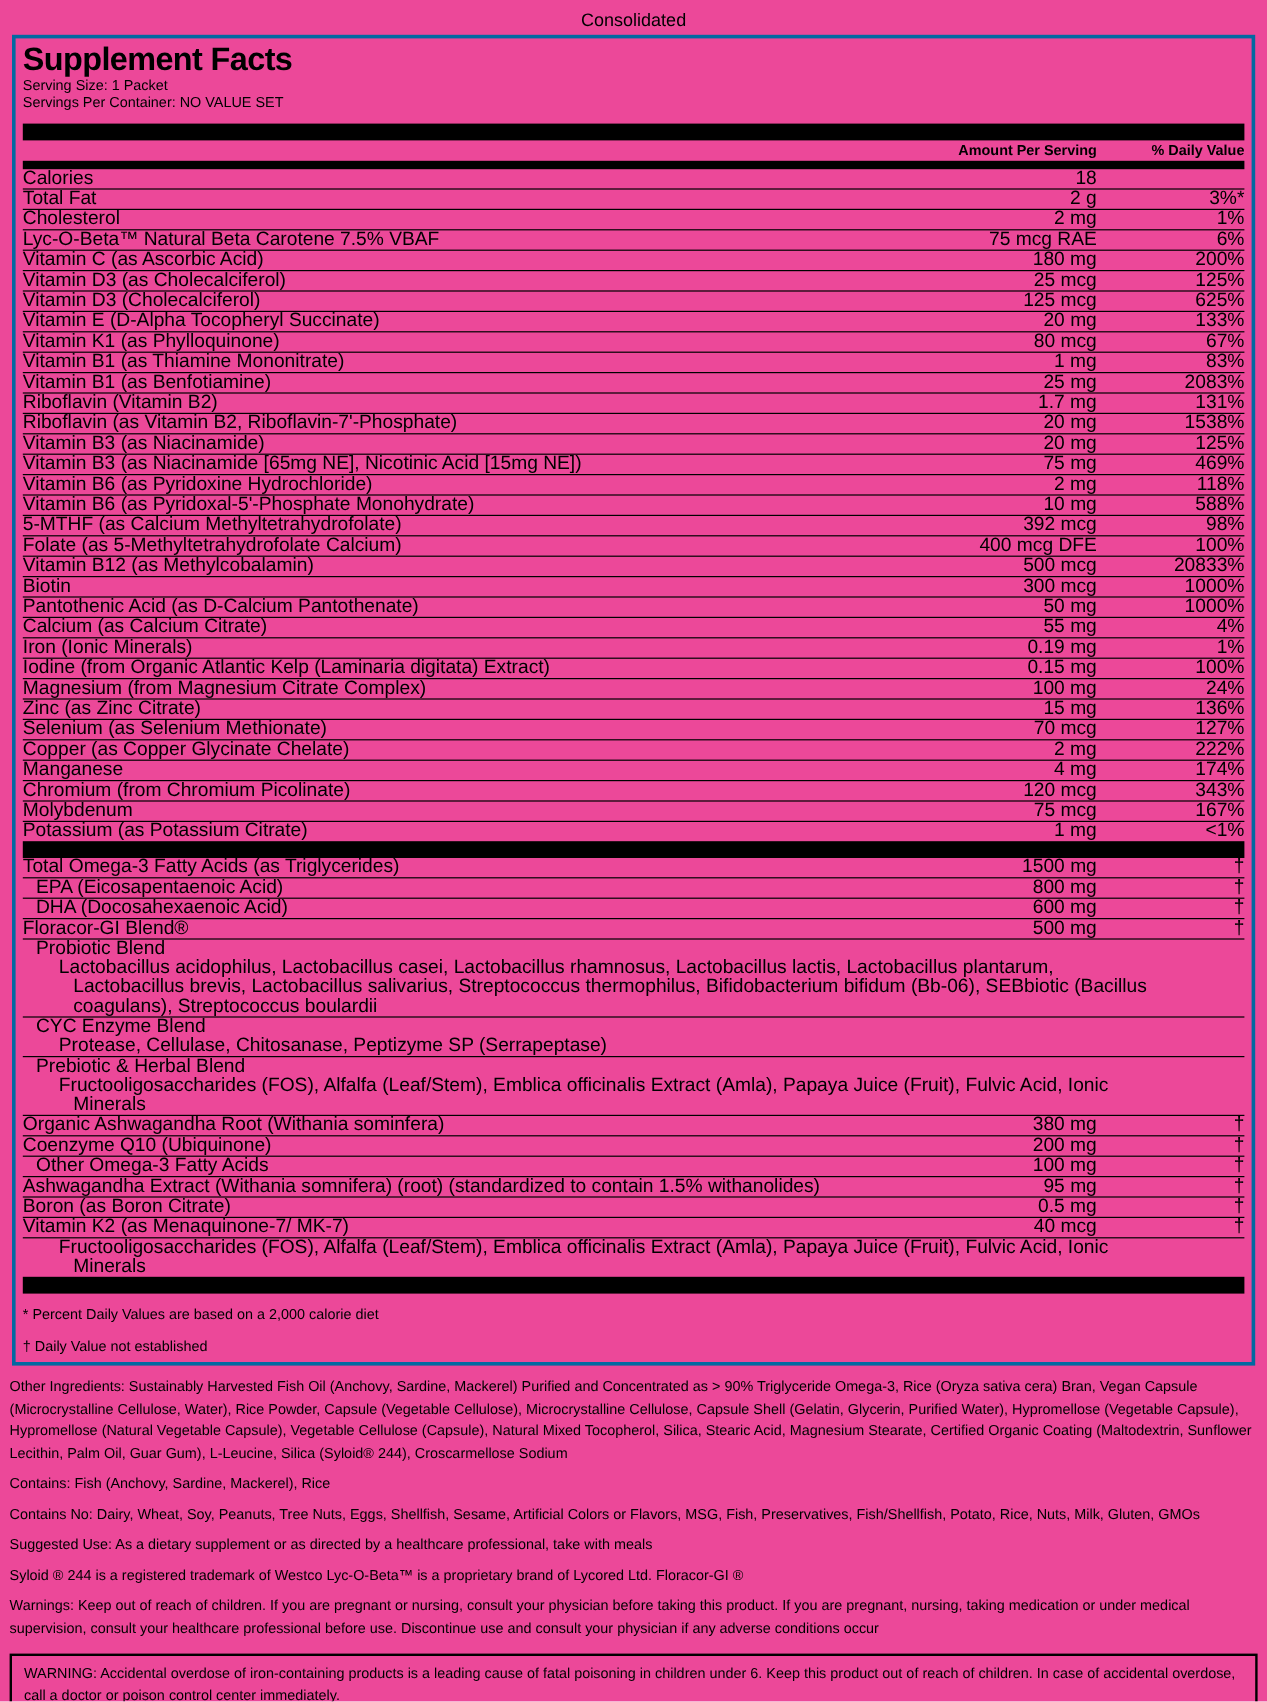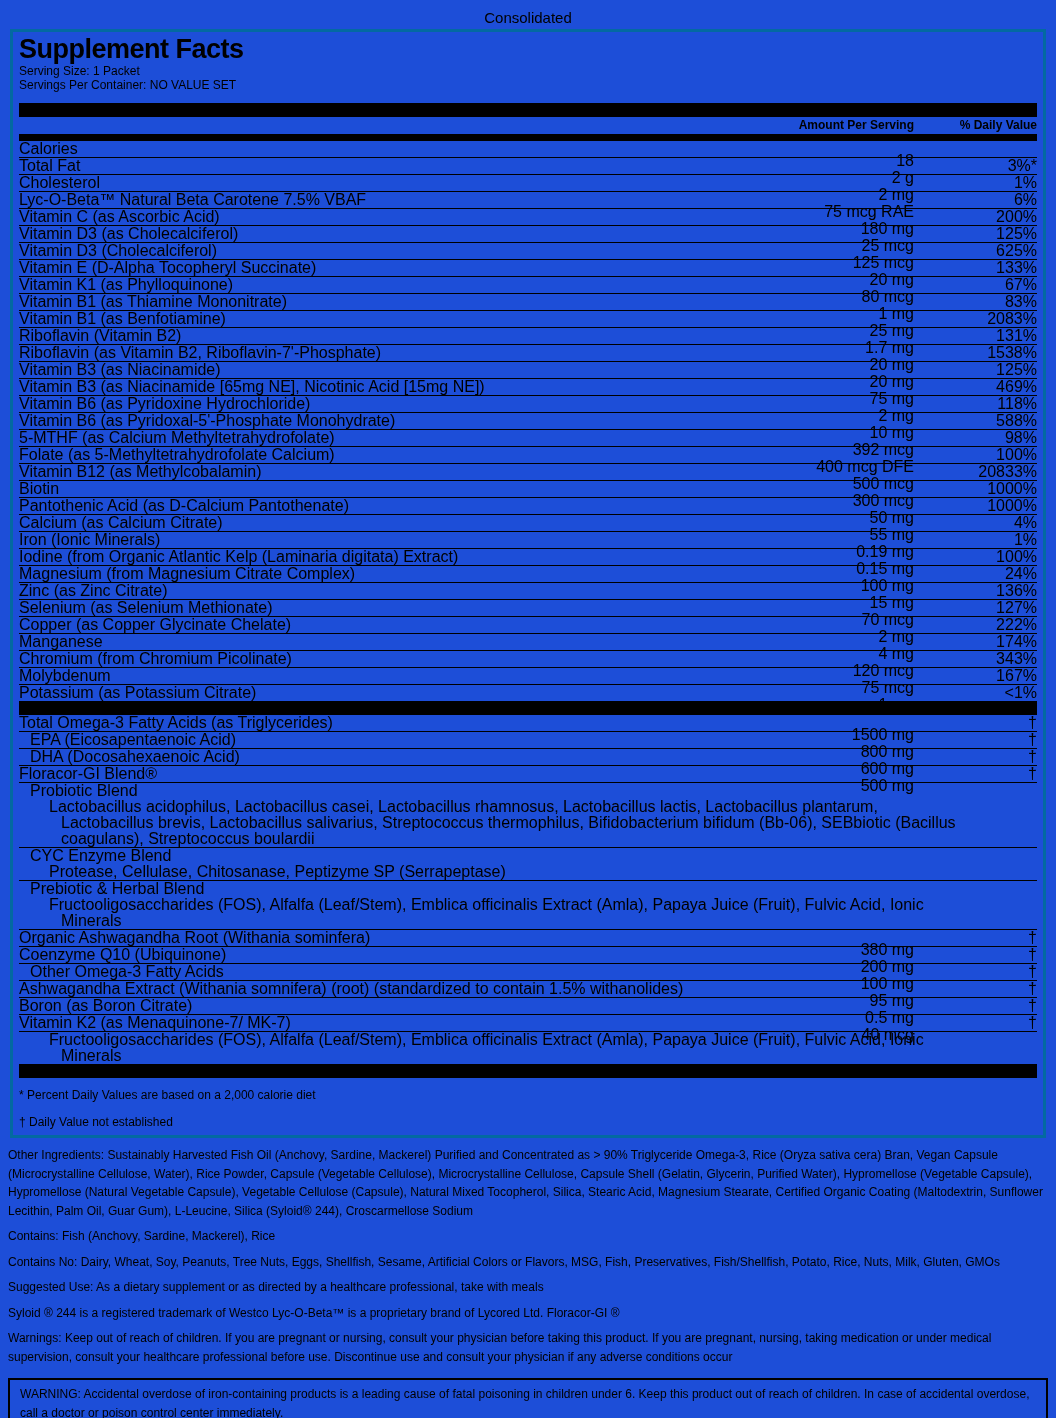--- a/index.html
+++ b/index.html
@@ -1,31 +1,31 @@
 <!DOCTYPE html>
 <html><head>
 <meta charset="utf-8">
 <style>
   html,body{margin:0;padding:0;background:#fff;color:#000;font-family:"Liberation Sans",sans-serif;}
-  .page{width:1056px;height:1418px;overflow:hidden;background:#1d4ed8;position:relative;}
+  .page{width:1056px;height:1418px;overflow:hidden;background:#ec4899;position:relative;}
   .doc-title{text-align:center;font-size:15px;padding-top:9px;height:29px;box-sizing:border-box;}
   .panel{margin:0 10px;border:3px solid #0369a1;padding:2px 6px 6px;}
   .sf-title{font-size:27px;font-weight:700;line-height:30px;letter-spacing:-0.5px;}
   .serving{font-size:12px;line-height:14px;}
   .bar{height:14px;background:#000;}
   .bar-top{margin-top:11px;}
   .bar-mid{height:7px;}
   .colhead{position:relative;height:17px;font-weight:700;font-size:12px;}
   .colhead span{position:absolute;bottom:2px;white-space:nowrap;}
   .col-amount{right:123px;}
   .col-dv{right:0;}
   .row{position:relative;border-top:1px solid #000;font-size:16px;line-height:16px;min-height:16px;}
   .row.no-border{border-top:none;}
   .cell-name{display:inline-block;white-space:nowrap;}
-  .cell-amount{position:absolute;right:123px;top:12px;white-space:nowrap;}
+  .cell-amount{position:absolute;right:123px;top:0;white-space:nowrap;}
   .cell-dv{position:absolute;right:0;top:0;white-space:nowrap;}
   .ind0{padding-left:0;}
   .ind1{padding-left:11px;}
   .ind2{padding-left:30px;}
   .ind3{padding-left:42px;}
   .g-line{white-space:nowrap;}
   .footnotes{font-size:12px;margin-top:11px;}
   .footnotes .fn{line-height:13px;}
   .footnotes .fn + .fn{margin-top:14px;}
   .below{margin:7px 8px 0;font-size:12px;line-height:18.5px;}

